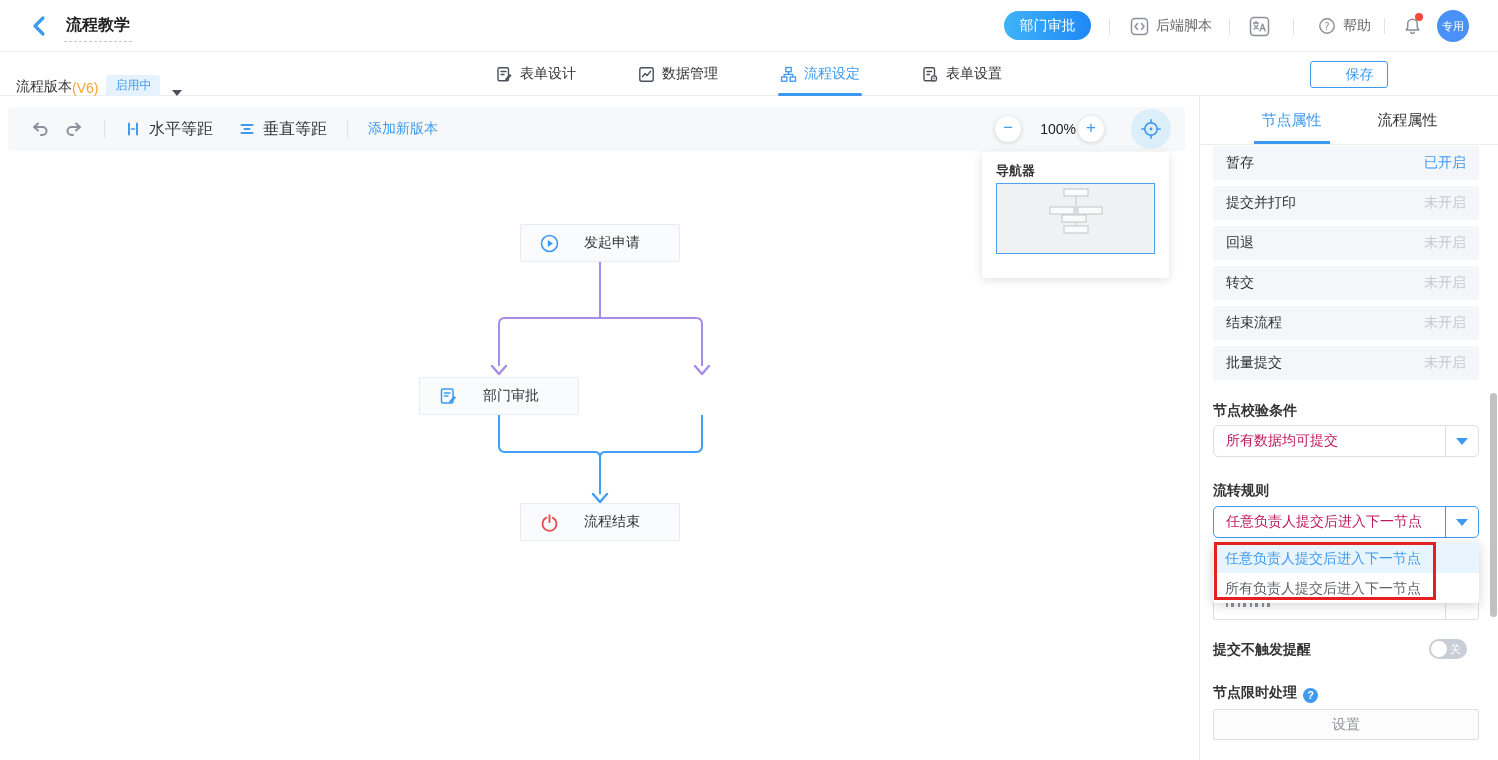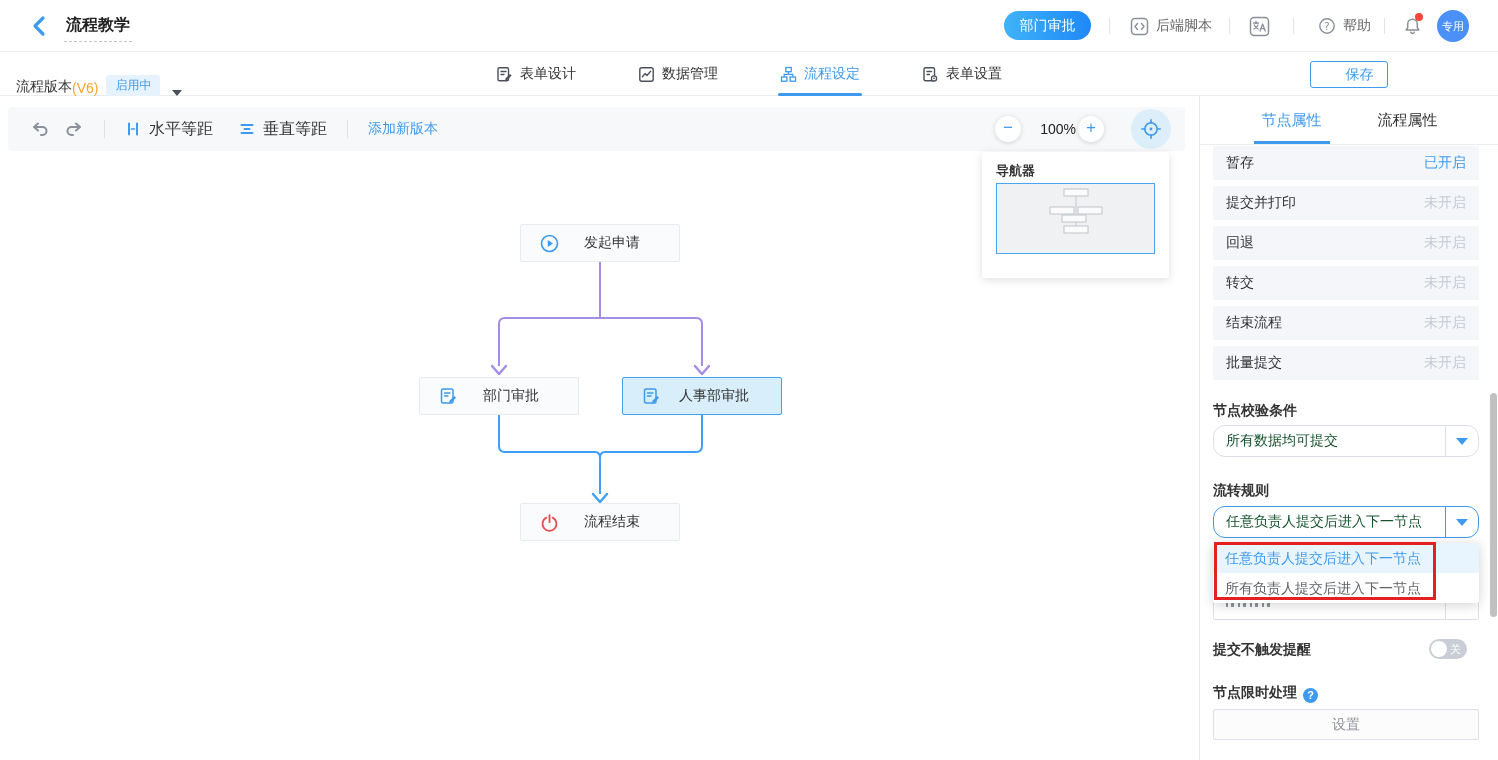--- a/index.html
+++ b/index.html
@@ -53,21 +53,21 @@
   
   .panel { position:absolute; left:1199px; top:96px; width:299px; height:664px; background:#fff; border-left:1px solid #e8e8e8; }
   .ptabs { position:absolute; left:0; top:0; width:299px; height:49px; border-bottom:1px solid #ececec; display:flex; justify-content:center; gap:40px; }
   .ptab { position:relative; width:76px; text-align:center; line-height:48px; font-size:15px; color:#333; cursor:pointer; }
   .ptab.active { color:#3d9af0; }
   .ptab.active::after { content:""; position:absolute; left:0; right:0; bottom:0; height:3px; background:#3d9af0; }
   .prow { position:absolute; left:13px; width:266px; height:34px; background:#f4f6fa; border-radius:2px; display:flex; align-items:center; justify-content:space-between; padding:0 13px; font-size:14px; }
   .prow .on { color:#3d9af0;text-align:right; }
   .prow .off { color:#c4c9d2; }
   .pheading { position:absolute; left:13px; font-size:14px; font-weight:bold; color:#333; }
-  .pselect { position:absolute; left:13px; width:266px; height:32px; border:1px solid #dcdfe6; border-radius:12px; background:#fff; display:flex; align-items:center; font-size:14px; color:#14532d; cursor:pointer; }
+  .pselect { position:absolute; left:13px; width:266px; height:32px; border:1px solid #dcdfe6; border-radius:5px; background:#fff; display:flex; align-items:center; font-size:14px; color:#be185d; cursor:pointer; }
   .pselect .sval { flex:1; padding-left:12px; white-space:nowrap; overflow:hidden; }
   .pselect .scell { width:33px; height:100%; border-left:1px solid #dcdfe6; display:flex; align-items:center; justify-content:center; }
   .pselect.focused { border-color:#3d9af0; }
   .pselect.focused .scell { border-left-color:#3d9af0; }
   .caret-down { width:0; height:0; border-left:6px solid transparent; border-right:6px solid transparent; border-top:7px solid #3d9af0; }
   .dropdown { position:absolute; left:13px; top:447px; width:266px; background:#fff; box-shadow:0 2px 12px rgba(0,0,0,.18); border-radius:2px; z-index:5; }
   .opt { height:30px; line-height:30px; padding-left:12px; font-size:14px; color:#606266; cursor:pointer; white-space:nowrap; overflow:hidden; }
   .opt.selected { background:#e9f5fe; color:#3d9af0; }
   .red-box { position:absolute; left:14px; top:446px; width:222px; height:58px; border:3px solid #e42020; z-index:9; pointer-events:none; }
   .ghost-select { position:absolute; left:13px; top:492px; width:266px; height:32px; border:1px solid #dcdfe6; border-radius:2px; background:#fff; display:flex; z-index:1; }
@@ -275,30 +275,20 @@
     <span>
       <svg width="19" height="19" viewBox="0 0 19 19">
           <rect x="2.5" y="2" width="11.5" height="14" rx="1.5" fill="none" stroke="#3d9af0" stroke-width="1.5"></rect>
           <path d="M5.5 6 H11 M5.5 9 H9" stroke="#3d9af0" stroke-width="1.4" stroke-linecap="round"></path>
           <path d="M10.5 13.8 L15.3 9 L17 10.7 L12.2 15.5 L10 16 Z" fill="#3d9af0"></path>
         </svg>
     </span>
     <span class="nlabel">部门审批</span>
   </div>
 
-  <div class="node selected" style="left:622px;top:281px;z-index:2">
-    <span>
-      <svg width="19" height="19" viewBox="0 0 19 19">
-          <rect x="2.5" y="2" width="11.5" height="14" rx="1.5" fill="none" stroke="#3d9af0" stroke-width="1.5"></rect>
-          <path d="M5.5 6 H11 M5.5 9 H9" stroke="#3d9af0" stroke-width="1.4" stroke-linecap="round"></path>
-          <path d="M10.5 13.8 L15.3 9 L17 10.7 L12.2 15.5 L10 16 Z" fill="#3d9af0"></path>
-        </svg>
-    </span>
-    <span class="nlabel">人事部审批</span>
-  </div>
 
   <div class="node" style="left:520px;top:407px;z-index:2">
     <span>
       <svg width="19" height="19" viewBox="0 0 19 19">
           <path d="M6.3 4.6 A7 7 0 1 0 12.7 4.6" fill="none" stroke="#e34d4d" stroke-width="1.8" stroke-linecap="round"></path>
           <path d="M9.5 2.2 V9.2" stroke="#e34d4d" stroke-width="1.8" stroke-linecap="round"></path>
         </svg>
     </span>
     <span class="nlabel">流程结束</span>
   </div>

